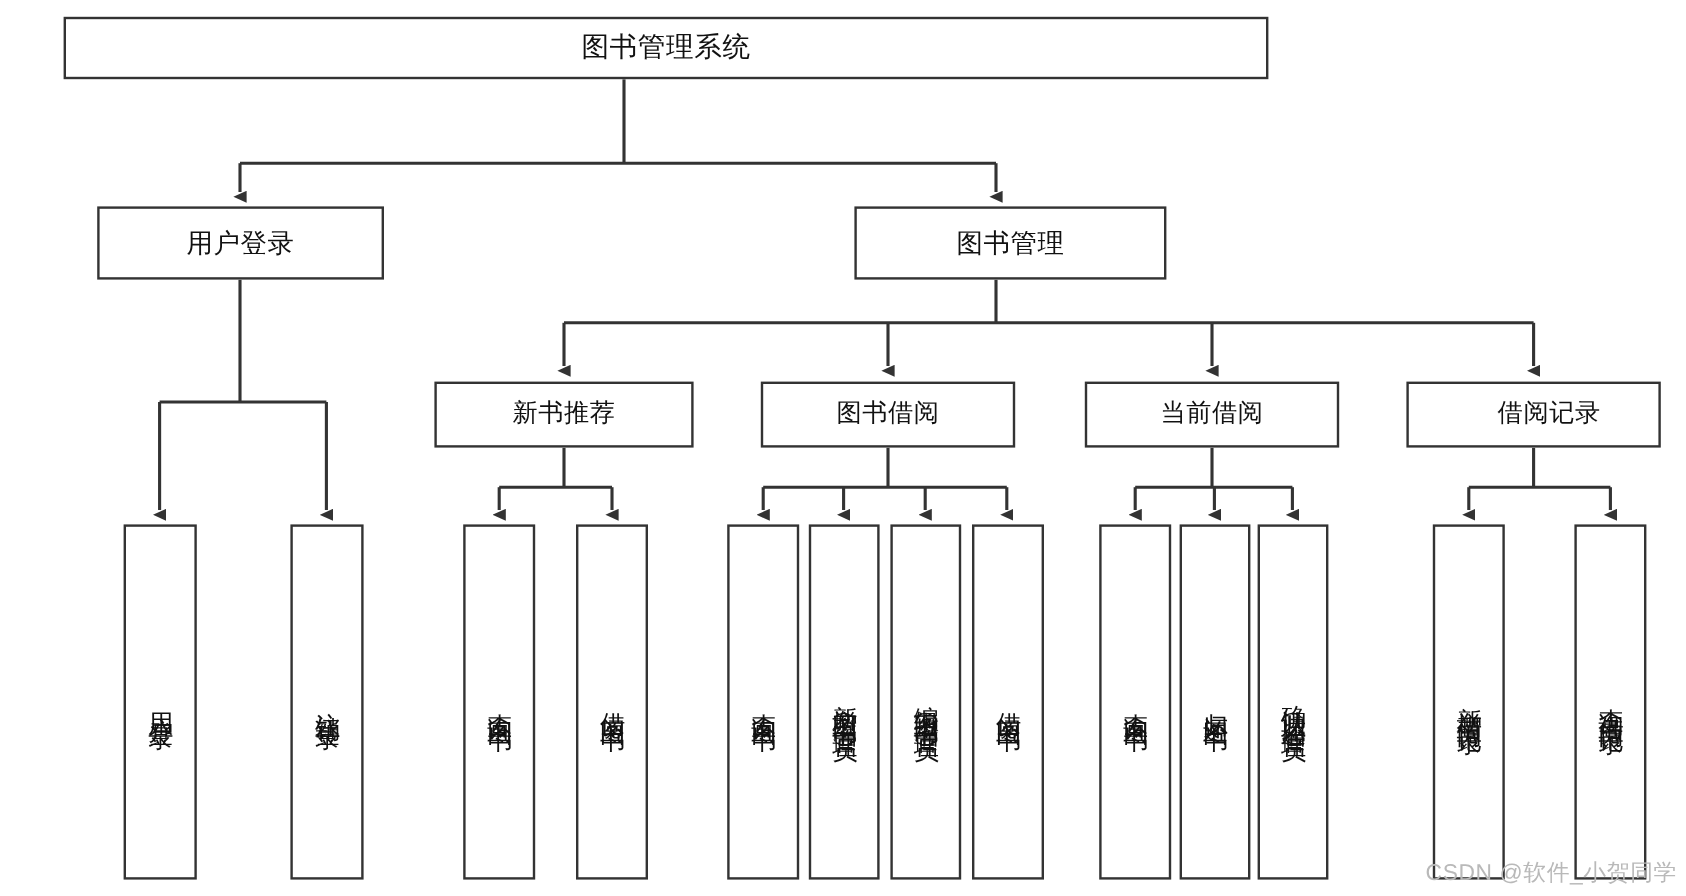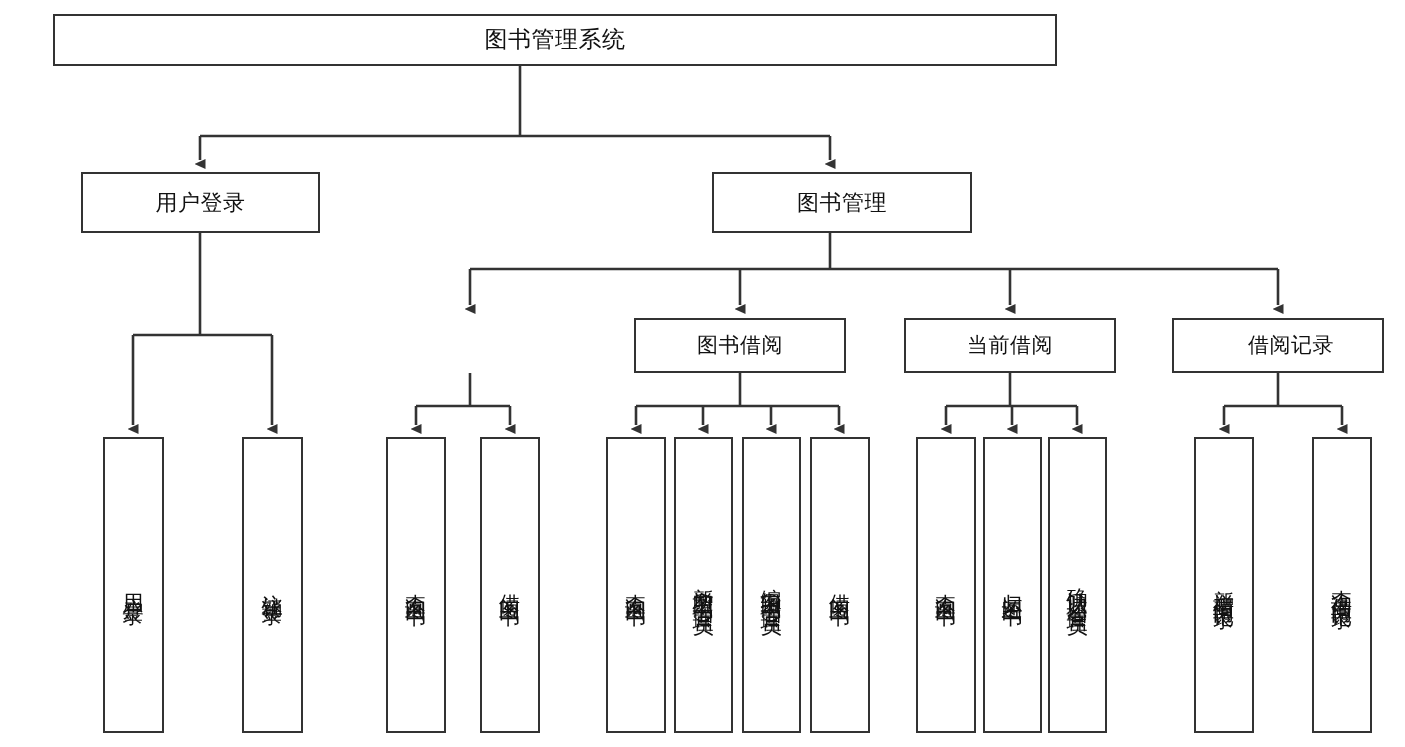--- a/index.html
+++ b/index.html
@@ -135,20 +135,23 @@
     <span class="label">图书管理系统</span>
   </div>
 
   <div class="node lvl2" style="left:81px; top:172px; width:239px; height:61px;">
     <span class="label">用户登录</span>
   </div>
   <div class="node lvl2" style="left:712px; top:172px; width:260px; height:61px;">
     <span class="label">图书管理</span>
   </div>
 
+  <div class="node lvl3" style="left:362px; top:318px; width:216px; height:55px;">
+    <span class="label">新书推荐</span>
+  </div>
   <div class="node lvl3" style="left:634px; top:318px; width:212px; height:55px;">
     <span class="label">图书借阅</span>
   </div>
   <div class="node lvl3" style="left:904px; top:318px; width:212px; height:55px;">
     <span class="label">当前借阅</span>
   </div>
   <div class="node lvl3" style="left:1172px; top:318px; width:212px; height:55px;padding-left:26px;">
     <span class="label">借阅记录</span>
   </div>
 
@@ -189,14 +192,15 @@
     <span class="label">确认归还（管理员）</span>
   </div>
 
   <div class="node leaf" style="left:1194px; top:437px; width:60px; height:296px;">
     <span class="label">新增借阅记录</span>
   </div>
   <div class="node leaf" style="left:1312px; top:437px; width:60px; height:296px;">
     <span class="label">查询借阅记录</span>
   </div>
 
+  <div class="watermark">CSDN @软件_小贺同学</div>
 
 </div>
 
 </body></html>

